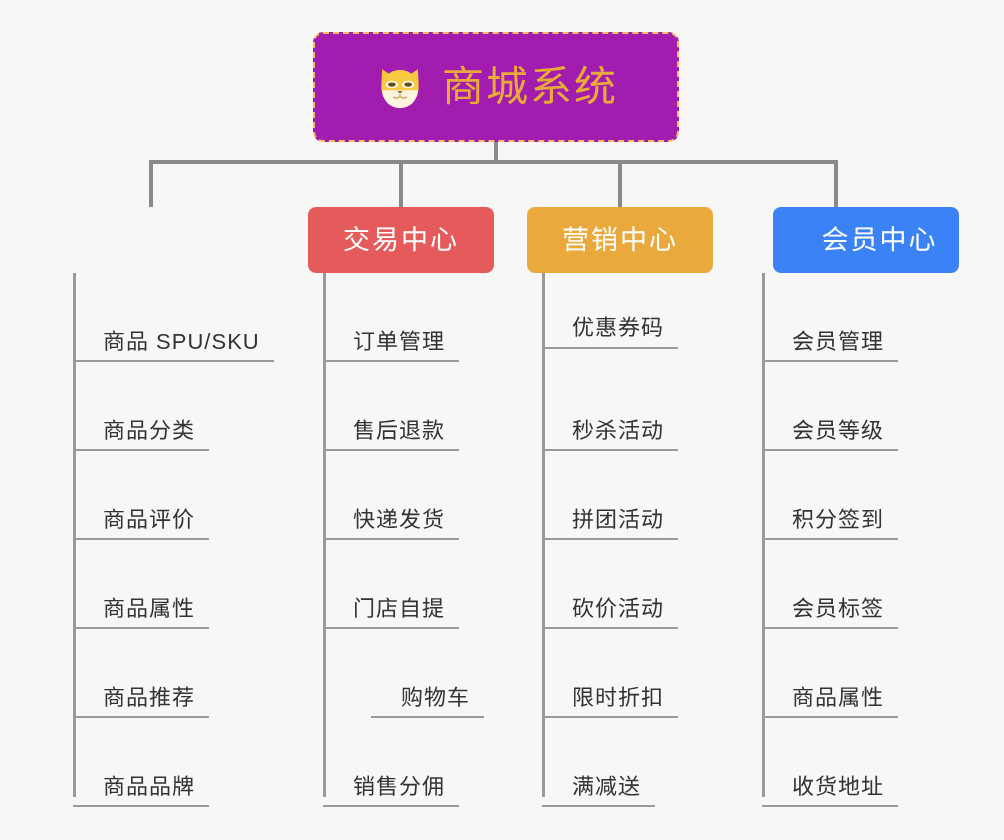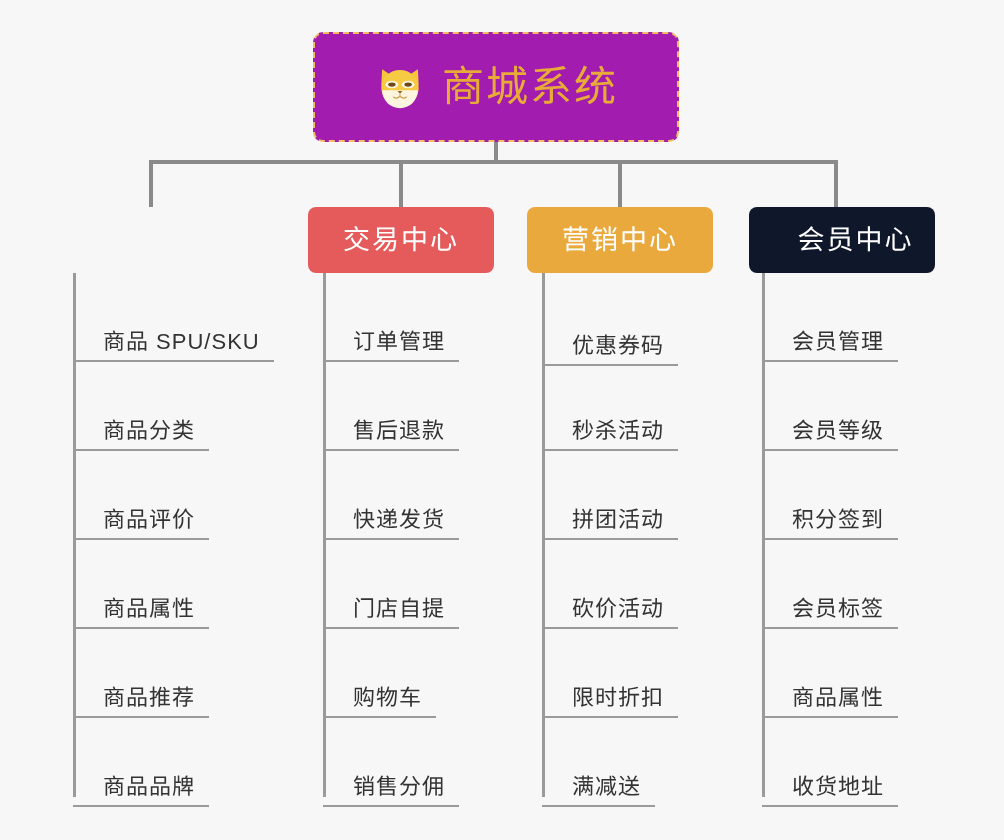--- a/index.html
+++ b/index.html
@@ -152,21 +152,21 @@
   <div class="conn conn-v" style="left:399px; top:160px; height:47px;"></div>
   <div class="conn conn-v" style="left:618px; top:160px; height:47px;"></div>
   <div class="conn conn-v" style="left:834px; top:160px; height:47px;"></div>
 
   <div class="cat-box" style="left:308px; background:#e55b5b;">
     <span class="cat-label">交易中心</span>
   </div>
   <div class="cat-box" style="left:527px; background:#eaa93c;">
     <span class="cat-label">营销中心</span>
   </div>
-  <div class="cat-box" style="left:749px; background:#0f172a;padding-left:27px;">
+  <div class="cat-box" style="left:773px; background:#3b82f6;padding-left:27px;">
     <span class="cat-label">会员中心</span>
   </div>
 
   <div class="leaf-col" style="left:73px;">
     <div class="leaf-spine" style="height:524px;"></div>
     <div class="leaf-item" style="top:0px;">
       <div class="leaf-underline"><span class="leaf-label">商品 SPU/SKU</span></div>
     </div>
     <div class="leaf-item" style="top:89px;">
       <div class="leaf-underline"><span class="leaf-label">商品分类</span></div>
@@ -192,31 +192,31 @@
     </div>
     <div class="leaf-item" style="top:89px;">
       <div class="leaf-underline"><span class="leaf-label">售后退款</span></div>
     </div>
     <div class="leaf-item" style="top:178px;">
       <div class="leaf-underline"><span class="leaf-label">快递发货</span></div>
     </div>
     <div class="leaf-item" style="top:267px;">
       <div class="leaf-underline"><span class="leaf-label">门店自提</span></div>
     </div>
-    <div class="leaf-item" style="top:356px;">
+    <div class="leaf-item" style="top:356px;padding-left:48px;">
       <div class="leaf-underline"><span class="leaf-label">购物车</span></div>
     </div>
     <div class="leaf-item" style="top:445px;">
       <div class="leaf-underline"><span class="leaf-label">销售分佣</span></div>
     </div>
   </div>
 
   <div class="leaf-col" style="left:542px;">
     <div class="leaf-spine" style="height:524px;"></div>
-    <div class="leaf-item" style="top:4px;">
+    <div class="leaf-item" style="top:15px;align-items:center;">
       <div class="leaf-underline"><span class="leaf-label">优惠券码</span></div>
     </div>
     <div class="leaf-item" style="top:89px;">
       <div class="leaf-underline"><span class="leaf-label">秒杀活动</span></div>
     </div>
     <div class="leaf-item" style="top:178px;">
       <div class="leaf-underline"><span class="leaf-label">拼团活动</span></div>
     </div>
     <div class="leaf-item" style="top:267px;">
       <div class="leaf-underline"><span class="leaf-label">砍价活动</span></div>

